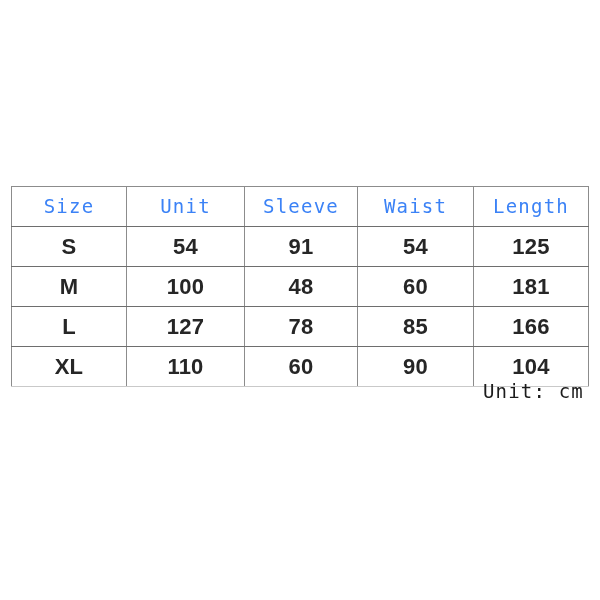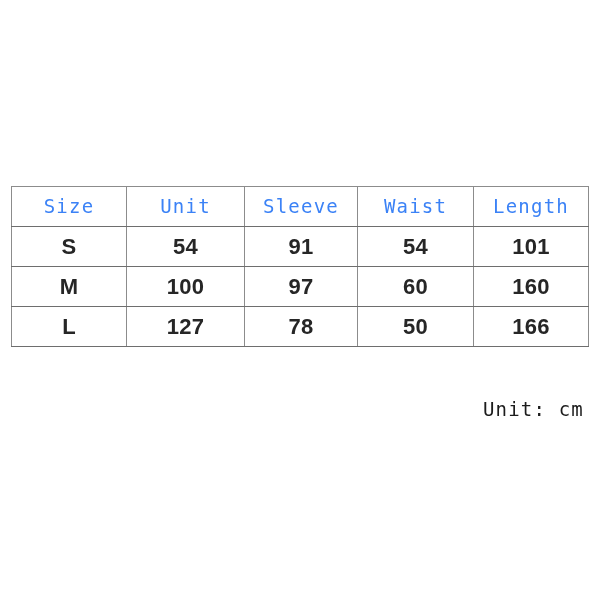--- a/index.html
+++ b/index.html
@@ -72,21 +72,21 @@
     font-weight: 700;
     font-size: 22px;
     color: #262626;
     letter-spacing: 0.2px;
     line-height: 1;
   }
 
   #unit-note {
     position: absolute;
     left: 0;
-    top: 214px;
+    top: 196px;
     width: 577px;
     text-align: right;
     font-family: "DejaVu Sans Mono", "Liberation Mono", monospace;
     font-size: 19px;
     letter-spacing: 1.2px;
     color: #1c1c1c;
     line-height: 1;
     padding-right: 4px;
     box-sizing: border-box;
   }
@@ -114,34 +114,41 @@
         <th class="head-cell">Length</th>
       </tr>
     </thead>
 
     <tbody>
       <tr class="data-row">
         <td class="data-cell">S</td>
         <td class="data-cell">54</td>
         <td class="data-cell">91</td>
         <td class="data-cell">54</td>
-        <td class="data-cell">101</td>
+        <td class="data-cell">125</td>
       </tr>
       <tr class="data-row">
         <td class="data-cell">M</td>
         <td class="data-cell">100</td>
-        <td class="data-cell">97</td>
+        <td class="data-cell">48</td>
         <td class="data-cell">60</td>
-        <td class="data-cell">160</td>
+        <td class="data-cell">181</td>
       </tr>
       <tr class="data-row">
         <td class="data-cell">L</td>
         <td class="data-cell">127</td>
         <td class="data-cell">78</td>
-        <td class="data-cell">50</td>
+        <td class="data-cell">85</td>
         <td class="data-cell">166</td>
+      </tr>
+      <tr class="data-row last-row">
+        <td class="data-cell">XL</td>
+        <td class="data-cell">110</td>
+        <td class="data-cell">60</td>
+        <td class="data-cell">90</td>
+        <td class="data-cell">104</td>
       </tr>
     </tbody>
   </table>
 
   <div id="unit-note">Unit: cm</div>
 
 </div>
 
 </body></html>

